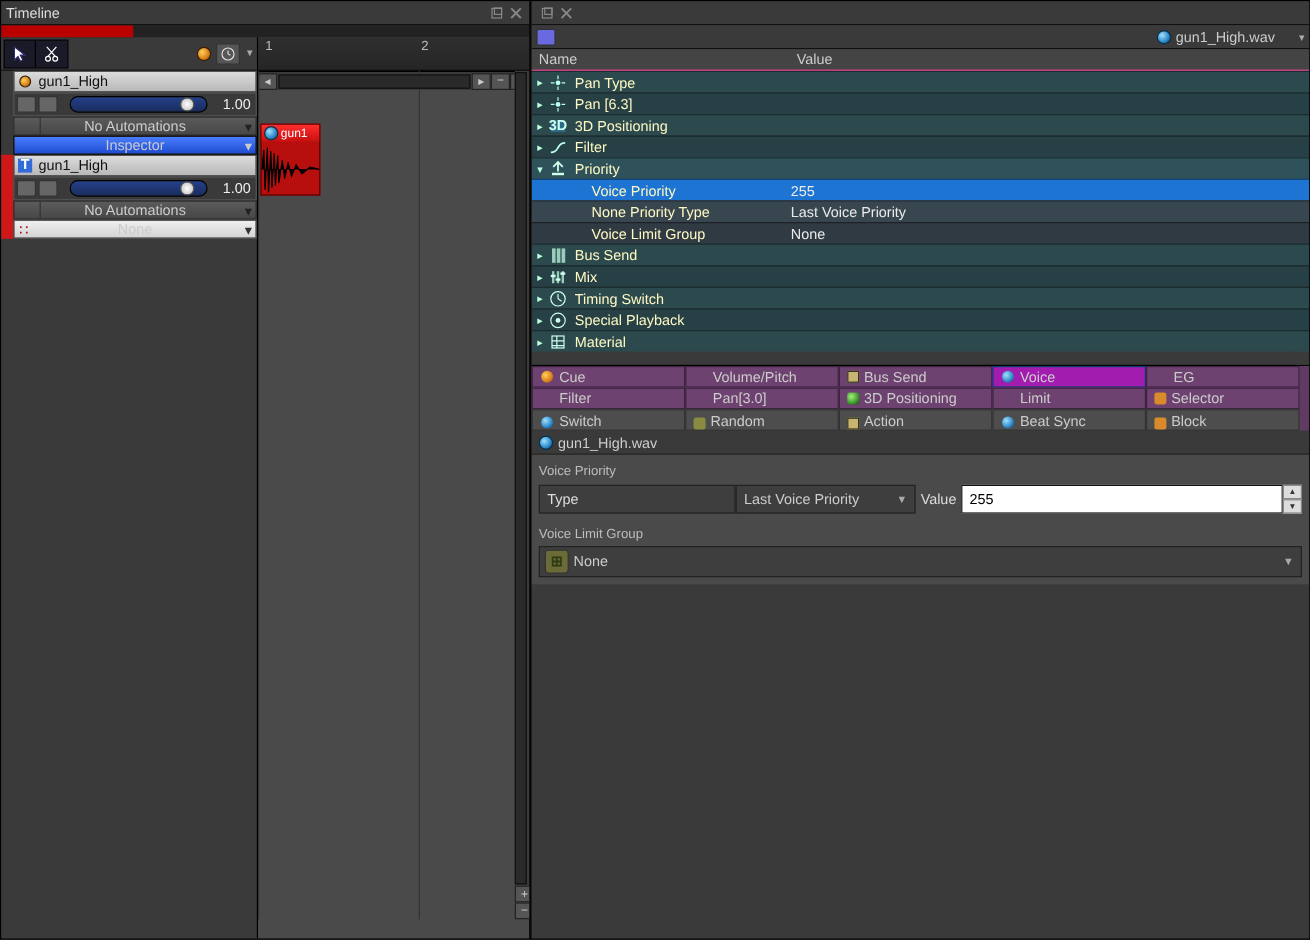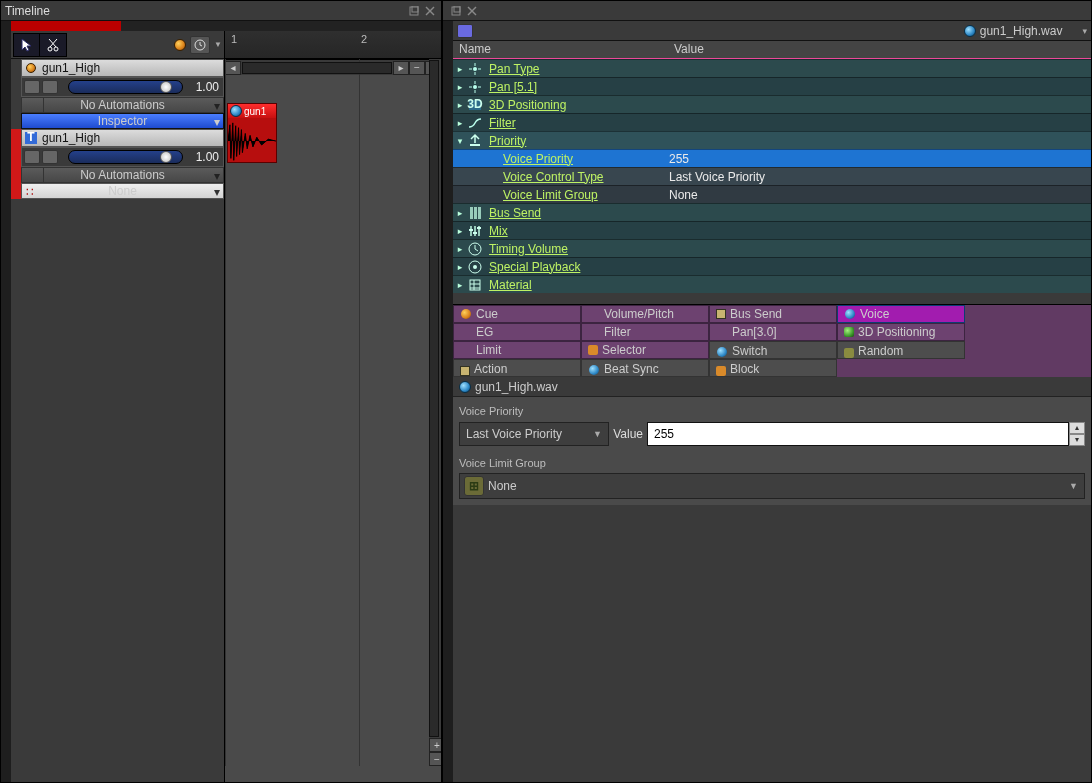--- a/index.html
+++ b/index.html
@@ -4,21 +4,21 @@
 <style>
   * { box-sizing: border-box; margin: 0; padding: 0; font-family: "Segoe UI", Tahoma, sans-serif; font-size: 12px; color: #ccc; }
   html, body { width: 1092px; height: 783px; background: #1e1e1e; overflow: hidden; }
   .root { display: flex; width: 100%; height: 100%; }
 
   
   .panel { display: flex; flex-direction: column; border: 1px solid #000; }
   .panel-header { height: 20px; background: #3a3a3a; border-bottom: 1px solid #111; display: flex; align-items: center; padding: 0 4px; }
   .panel-header .title { flex: 1; color: #ddd; }
   .win-btn { width: 14px; height: 14px; margin-left: 2px; display: inline-flex; align-items: center; justify-content: center; color: #888; cursor: pointer; }
-  .panel-body { flex: 1; background: #2b2b2b; position: relative; overflow: hidden; margin-left: 10px; }
+  .panel-body { flex: 1; background: #2b2b2b; position: relative; overflow: hidden; }
 
   
   .timeline { width: 442px; }
   .tl-progress { height: 10px; background: #222; position: relative; }
   .tl-progress-fill { position: absolute; left: 0; top: 0; height: 100%; width: 110px; background: #b00; }
 
   .tl-content { display: flex; height: calc(100% - 10px); }
   .tl-tracks { width: 214px; background: #3a3a3a; display: flex; flex-direction: column; border-right: 1px solid #000; }
   .tl-toolbar { height: 28px; background: #3a3a3a; border-bottom: 1px solid #111; display: flex; align-items: center; padding: 2px; gap: 2px; }
   .tl-toolbar-right { margin-left: auto; display: flex; align-items: center; gap: 4px; }
@@ -85,21 +85,21 @@
   .stripe-a { background: #2c4a4d; }
   .stripe-b { background: #264045; }
   .tree-row.expanded { background: #2f525a; }
   .tree-row.selected { background: #1e74d2 !important; }
   .tree-row.sub1 { background: #38464f; }
   .tree-row.sub2 { background: #303a42; }
 
   .tr-arrow { width: 14px; text-align: center; color: #bfd; font-size: 9px; }
   .tr-icon { width: 20px; height: 16px; display: flex; align-items: center; justify-content: flex-start; }
   .tr-icon svg { width: 16px; height: 16px; }
-  .tr-label { flex: 0 0 auto; padding-left: 2px; color: #bef264; text-decoration: underline; }
+  .tr-label { flex: 0 0 auto; padding-left: 2px; color: #fef9c3; }
   .tr-value { position: absolute; left: 216px; color: #eaeaea; }
   .tree-row .indent2 { width: 48px; }
 
   
   .insp-tabs { background: #613a63; display: flex; flex-wrap: wrap; }
   .tab-cell { width: 128px; height: 18px; display: flex; align-items: center; gap: 4px; padding: 0 6px; border: 1px solid #3c2440; background: #6d4270; color: #e8d8ea; }
   .tab-cell.disabled { background: #4d4d4d; color: #8a8a8a; border-color: #333; align-items: flex-end; }
   .tab-cell.active { background: #a21caf; color: #fff; border-color: #0d3c73; }
   .tab-cell .tic { width: 12px; height: 12px; display: flex; align-items: center; justify-content: center; }
   .tab-cell .tic.orange > span { width: 10px; height: 10px; border-radius: 50%; background: radial-gradient(circle at 35% 35%, #ffcf5a, #d9801a 60%, #7a3f08); display: block; }
@@ -336,21 +336,21 @@
                 <span class="tr-label">Pan Type</span>
               </div>
               <div class="tree-row stripe-b" style="position: relative;">
                 <span class="tr-arrow">▸</span>
                 <span class="tr-icon">
                   <svg viewBox="0 0 16 16">
                     <circle cx="8" cy="8" r="2" fill="#bfe"></circle>
                     <path d="M8 2 L8 5 M8 11 L8 14 M2 8 L5 8 M11 8 L14 8" stroke="#bfe"></path>
                   </svg>
                 </span>
-                <span class="tr-label">Pan [5.1]</span>
+                <span class="tr-label">Pan [6.3]</span>
               </div>
               <div class="tree-row stripe-a" style="position: relative;">
                 <span class="tr-arrow">▸</span>
                 <span class="tr-icon">
                   <svg viewBox="0 0 16 16">
                     <rect x="2" y="3" width="12" height="10" fill="#2c6a88"></rect>
                     <text x="8" y="11" text-anchor="middle" fill="#cfe" font-size="7" font-weight="bold">3D</text>
                   </svg>
                 </span>
                 <span class="tr-label">3D Positioning</span>
@@ -374,21 +374,21 @@
                 </span>
                 <span class="tr-label">Priority</span>
               </div>
               <div class="tree-row selected sub2" style="position: relative;">
                 <span class="indent2"></span>
                 <span class="tr-label">Voice Priority</span>
                 <span class="tr-value">255</span>
               </div>
               <div class="tree-row sub1" style="position: relative;">
                 <span class="indent2"></span>
-                <span class="tr-label">Voice Control Type</span>
+                <span class="tr-label">None Priority Type</span>
                 <span class="tr-value">Last Voice Priority</span>
               </div>
               <div class="tree-row sub2" style="position: relative;">
                 <span class="indent2"></span>
                 <span class="tr-label">Voice Limit Group</span>
                 <span class="tr-value">None</span>
               </div>
               <div class="tree-row stripe-a" style="position: relative;">
                 <span class="tr-arrow">▸</span>
                 <span class="tr-icon">
@@ -415,21 +415,21 @@
                 <span class="tr-label">Mix</span>
               </div>
               <div class="tree-row stripe-a" style="position: relative;">
                 <span class="tr-arrow">▸</span>
                 <span class="tr-icon">
                   <svg viewBox="0 0 16 16">
                     <circle cx="8" cy="8" r="6" fill="none" stroke="#cfe"></circle>
                     <path d="M8 8 L8 4 M8 8 L11 10" stroke="#cfe"></path>
                   </svg>
                 </span>
-                <span class="tr-label">Timing Volume</span>
+                <span class="tr-label">Timing Switch</span>
               </div>
               <div class="tree-row stripe-b" style="position: relative;">
                 <span class="tr-arrow">▸</span>
                 <span class="tr-icon">
                   <svg viewBox="0 0 16 16">
                     <circle cx="8" cy="8" r="6" fill="none" stroke="#cfe"></circle>
                     <circle cx="8" cy="8" r="2" fill="#cfe"></circle>
                   </svg>
                 </span>
                 <span class="tr-label">Special Playback</span>
@@ -519,20 +519,21 @@
           </div>
 
         <div class="insp-filebar">
           <span class="wav-icon"></span>
           <span>gun1_High.wav</span>
         </div>
 
         <div class="insp-form">
           <div class="section-lbl">Voice Priority</div>
           <div class="form-row">
+            <div class="form-cell-label">Type</div>
             <div class="combo" style="width:150px;">
               <span>Last Voice Priority</span>
               <span class="chev">▼</span>
             </div>
             <span class="val-lbl">Value</span>
             <div class="num-input">
               <span style="color:#000;">255</span>
             </div>
             <div class="spin">
               <div>▴</div>

